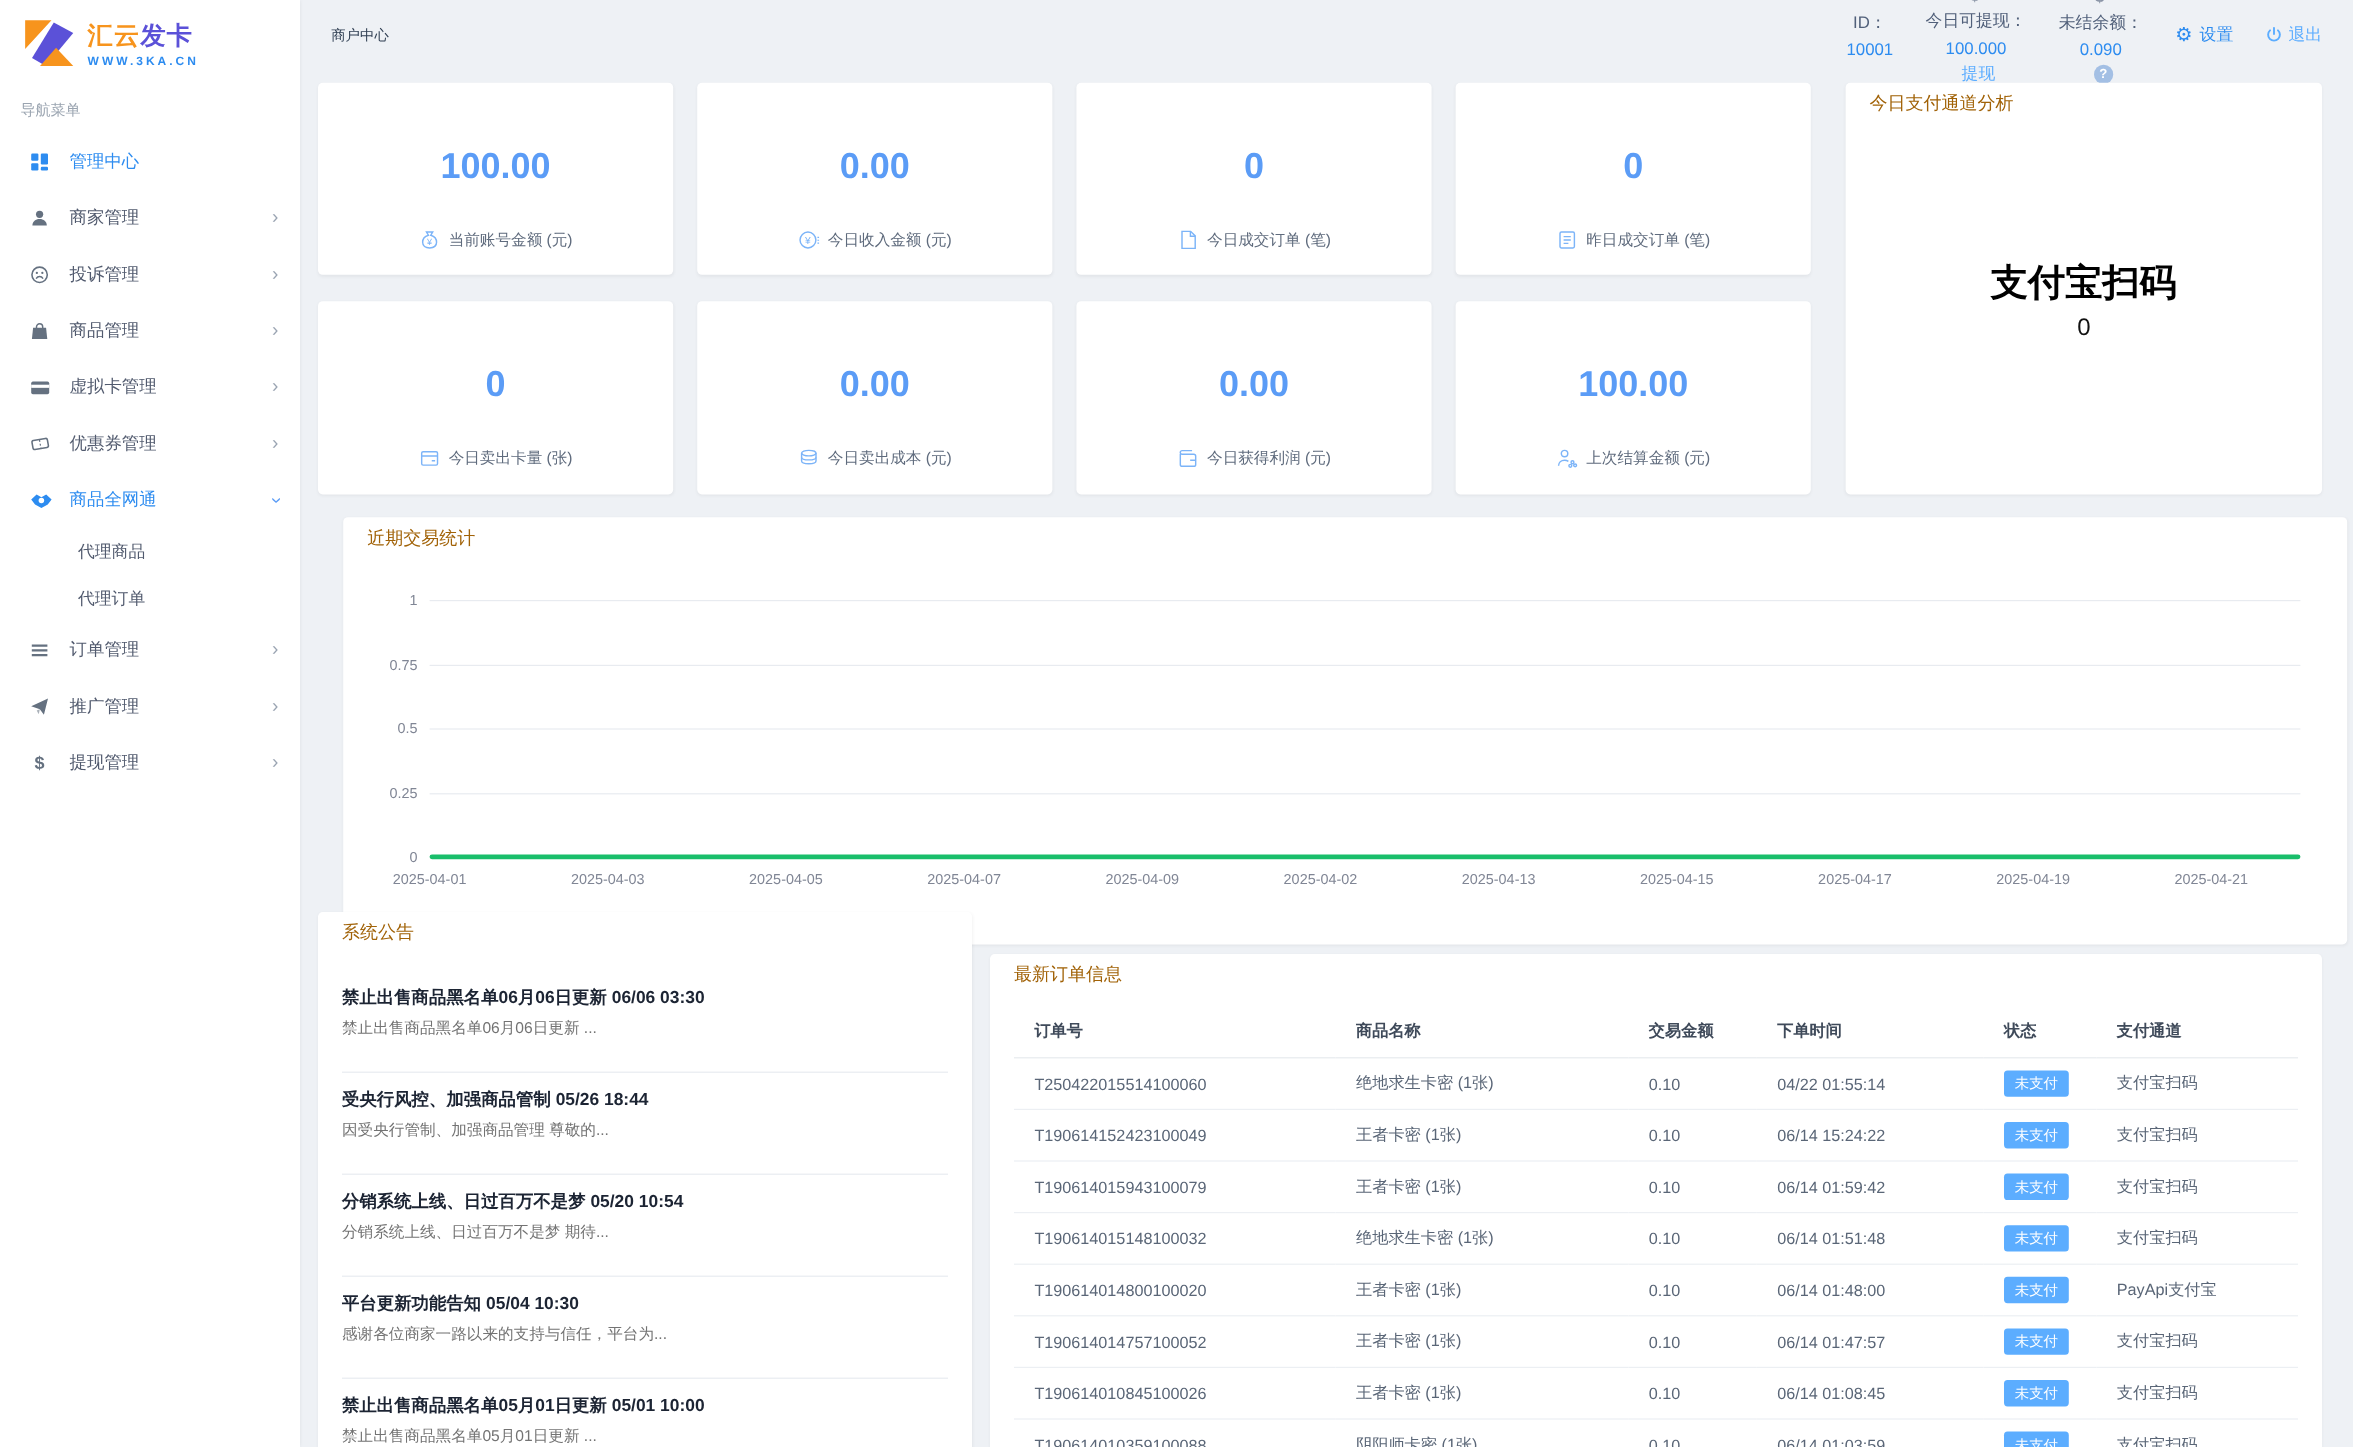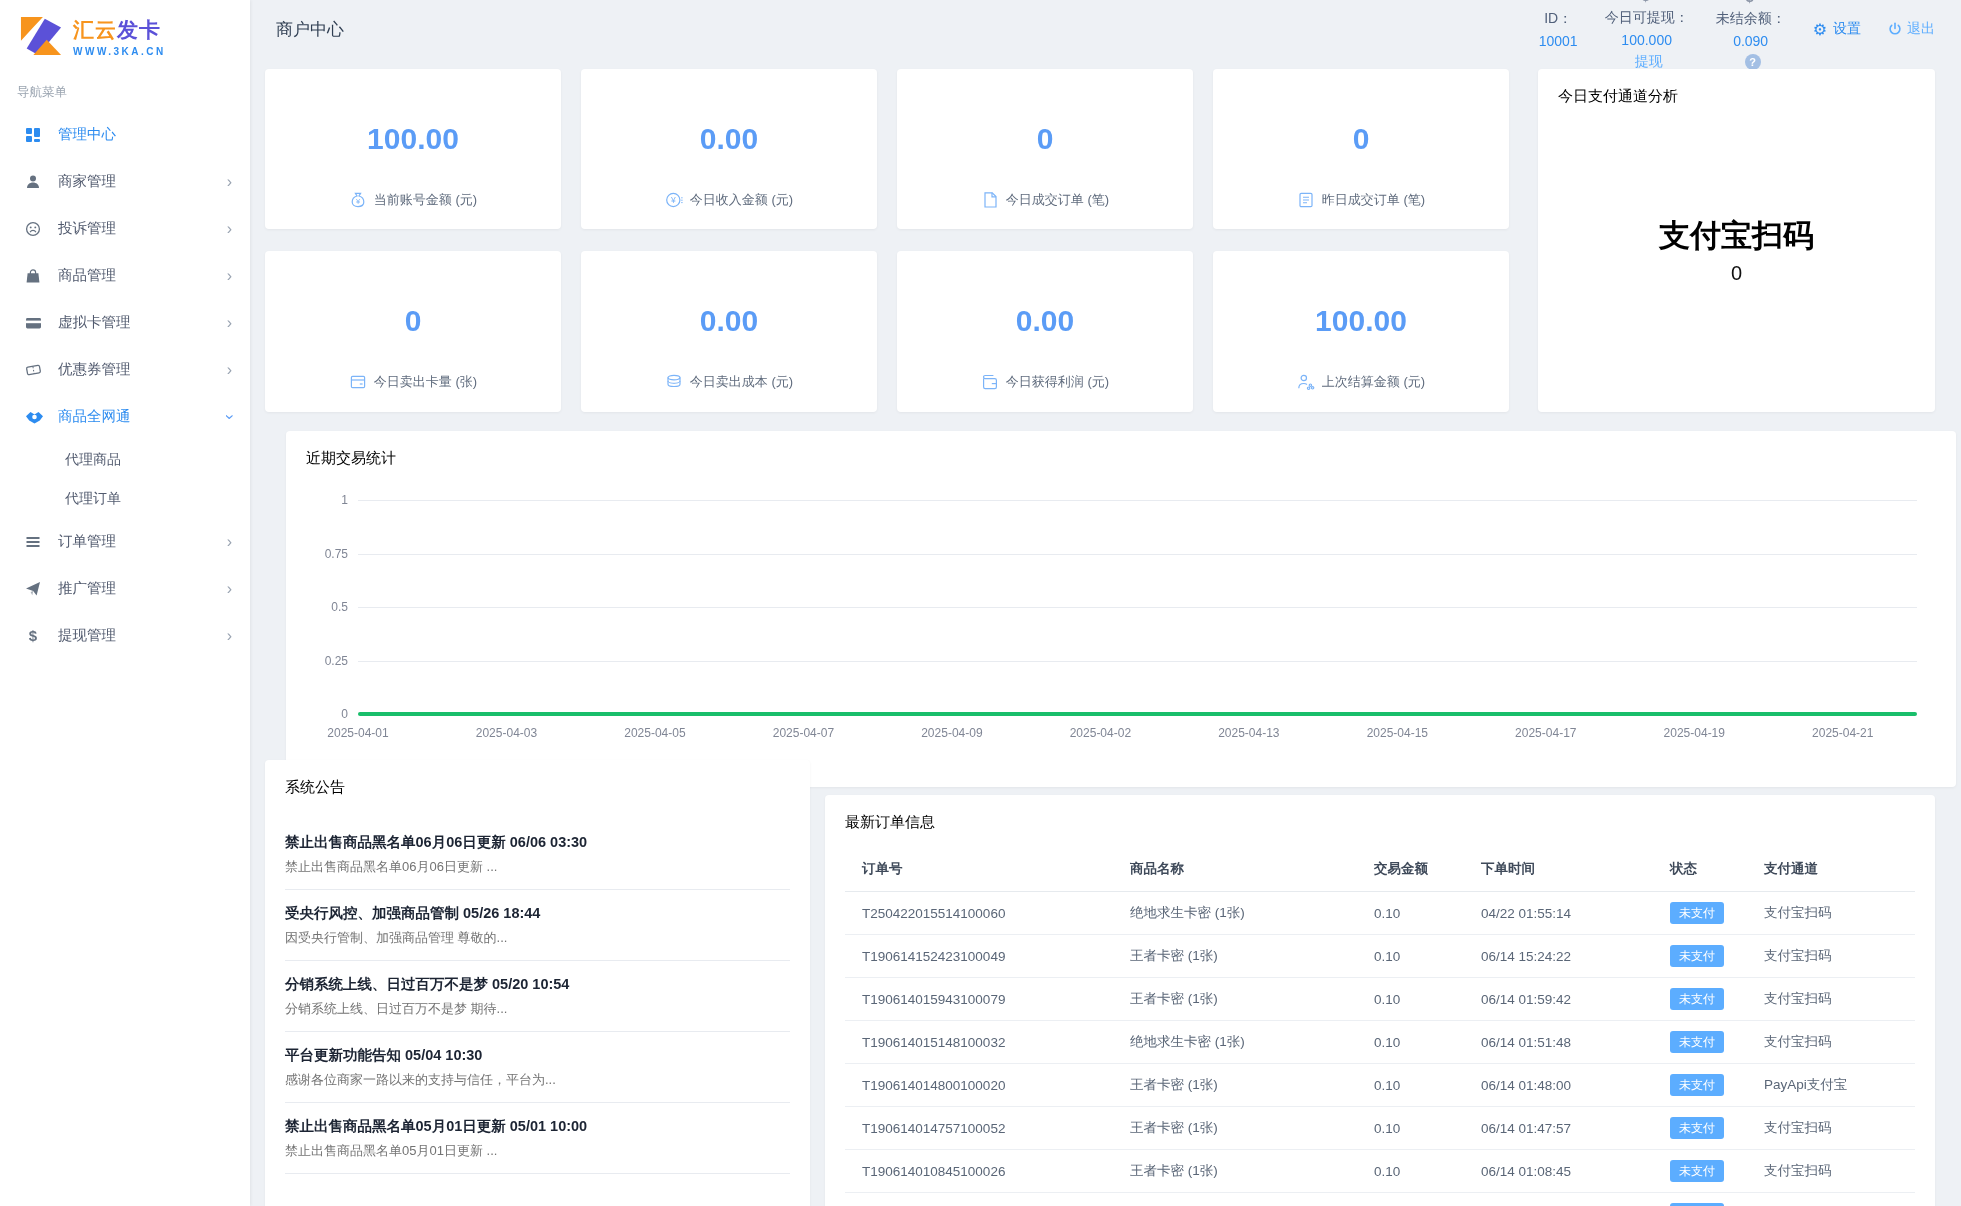--- a/index.html
+++ b/index.html
@@ -21,35 +21,35 @@
   .menu-item .mi-icon { width:20px; margin-right:13px; color:#657180; display:flex; align-items:center; }
   .menu-item.active { color:#2d8cf0; }
   .menu-item.active .mi-icon { color:#2d8cf0; }
   .chev { position:absolute; right:18px; top:50%; transform:translateY(-50%); color:#9aa4b2; font-size:16px; line-height:1; }
   .chev.down { transform:translateY(-50%) rotate(90deg); color:#5b9cf6; }
   .sub-item { height:39px; line-height:39px; padding-left:65px; font-size:14px; color:#515a6e; cursor:pointer; }
 
   
   .topbar { position:absolute; left:250px; top:0; width:1711px; height:58px;
             display:flex; align-items:center; padding:0 26px; }
-  .topbar-title { font-size:17px; color:#2f3e52; }
+  .topbar-title { font-size:12px; color:#2f3e52; }
   .topbar-right { margin-left:auto; display:flex; align-items:center; gap:27px; font-size:14px; color:#51607a; }
   .tb-group { display:flex; align-items:center; gap:5px; white-space:nowrap;flex-direction:column; }
   .tb-val { color:#2d8cf0; }
   .tb-link { color:#5cadff; cursor:pointer; margin-left:4px; }
   .dollar { color:#8a94a6; font-weight:bold; margin-right:2px; }
   .q-circle { display:inline-flex; align-items:center; justify-content:center; width:16px; height:16px;
               border-radius:50%; background:#a3bfe4; color:#fff; font-size:11px; font-weight:bold; margin-left:4px; }
   .gear { color:#2d8cf0; font-size:16px; margin-right:2px; }
   .tb-settings { color:#2d8cf0; cursor:pointer; display:flex; align-items:center; gap:4px; }
   .tb-logout { color:#5cadff; cursor:pointer; display:flex; align-items:center; gap:5px; }
 
   
   .card { background:#fff; border-radius:4px; box-shadow:0 1px 3px rgba(0,0,0,.05); }
-  .card-title { padding:18px 0 0 20px; font-size:15px; color:#000000; }
+  .card-title { padding:8px 0 0 20px; font-size:15px; color:#a16207; }
 
   
   .stats-grid { position:absolute; left:265px; top:69px; width:1244px; display:grid;
                 grid-template-columns:repeat(4,1fr); grid-template-rows:160px 161px;
                 column-gap:20px; row-gap:22px; }
   .stat-card { background:#fff; border-radius:4px; box-shadow:0 1px 3px rgba(0,0,0,.05);
                padding-top:54px; text-align:center; }
   .stat-value { font-size:30px; font-weight:bold; color:#5b9cf6; line-height:32px; }
   .stat-label { margin-top:36px; display:flex; align-items:center; justify-content:center;
                 gap:7px; font-size:13px; color:#5f6b7d; }
@@ -68,21 +68,21 @@
   .zero-line { position:absolute; left:0; right:0; bottom:-2px; height:4px; border-radius:2px; }
   .y-tick { position:absolute; right:calc(100% + 10px); transform:translateY(-50%);
             font-size:12px; color:#808695; white-space:nowrap; }
   .x-tick { position:absolute; top:calc(100% + 12px); transform:translateX(-50%);
             font-size:12px; color:#808695; white-space:nowrap; }
 
   
   .notice-card { position:absolute; left:265px; top:760px; width:545px; height:481px; padding:0 20px; }
   .notice-card .card-title { padding-left:0; }
   .notice-list { margin-top:22px; }
-  .notice-item { padding:14px 0 13px; border-bottom:1px solid #e8ebf0; cursor:pointer; }
+  .notice-item { padding:14px 0 27px; border-bottom:1px solid #e8ebf0; cursor:pointer; }
   .notice-title { font-size:14.5px; font-weight:bold; color:#1c2433; line-height:18px; }
   .notice-desc { margin-top:7px; font-size:13px; color:#737373; }
 
   
   .orders-card { position:absolute; left:825px; top:795px; width:1110px; height:430px; padding:0 20px; }
   .orders-card .card-title { padding-left:0; }
   .orders-table { width:100%; border-collapse:collapse; margin-top:22px; table-layout:fixed; }
   .orders-table th { text-align:left; font-size:13.5px; color:#3f4a5a; font-weight:bold;
                      padding:6px 0 13px 17px; border-bottom:1px solid #e6eaee; }
   .orders-table td { font-size:13.5px; color:#5a6677; padding:10px 0 10px 17px;

